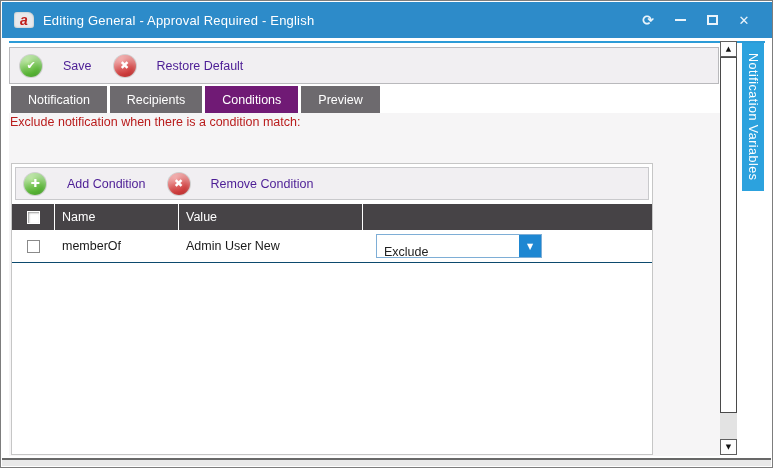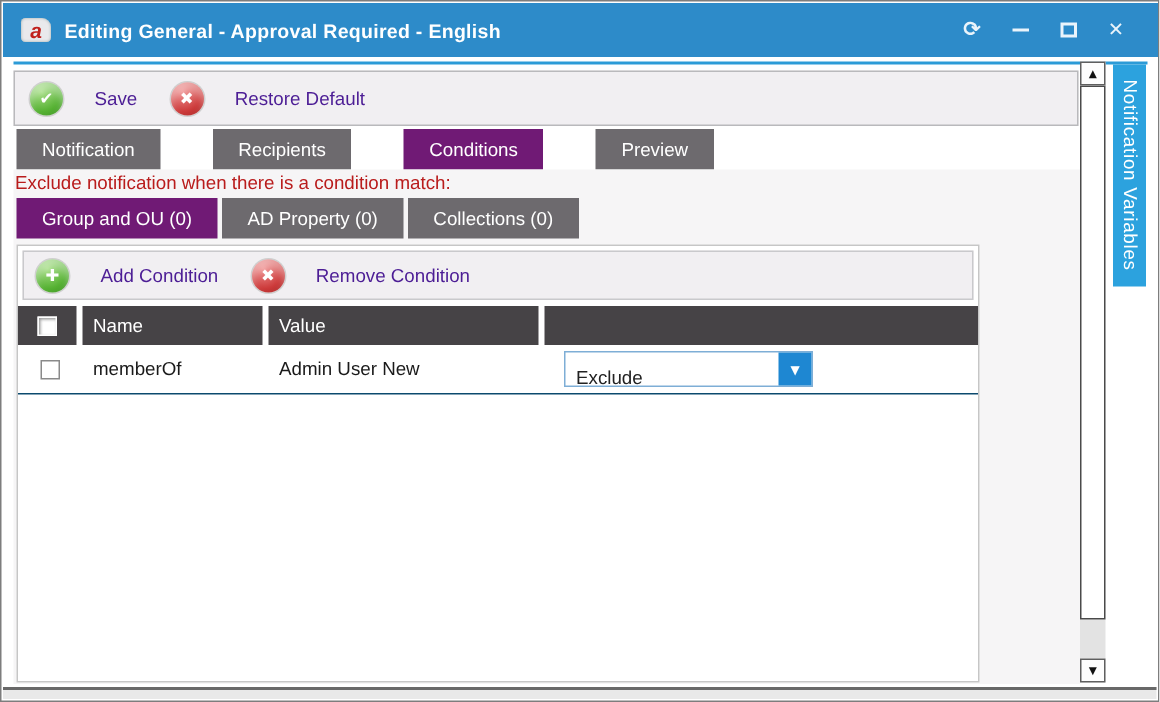--- a/index.html
+++ b/index.html
@@ -9,57 +9,57 @@
     border:1px solid #7d7d7d;overflow:hidden;
     font-family:"Liberation Sans",sans-serif;font-size:12.5px;color:#1a1a1a;
   }
   
   .titlebar{position:absolute;left:1px;top:1px;width:770px;height:36px;background:#2d8bc9;
     display:flex;align-items:center;padding:0 12px;}
   .app-icon{width:20px;height:16px;background:#e9e9ec;border-radius:3px 6px 3px 3px;
     display:flex;align-items:center;justify-content:center;margin-right:9px;
     box-shadow:inset 0 0 2px #9aa;position:relative;}
   .app-icon span{color:#c0201c;font-weight:bold;font-style:italic;font-size:14px;line-height:14px;}
-  .window-title{color:#fff;font-weight:bold;font-size:13px;letter-spacing:.2px;}
+  .window-title{color:#fff;font-weight:normal;font-size:13px;letter-spacing:.2px;}
   .win-controls{position:absolute;right:16px;top:0;height:36px;display:flex;align-items:center;gap:8px;}
   .win-btn{width:24px;height:24px;display:flex;align-items:center;justify-content:center;
     color:#eaf4fb;font-family:"DejaVu Sans",sans-serif;cursor:pointer;}
   .glyph{font-family:"DejaVu Sans",sans-serif;}
   .min-bar{width:11px;height:2px;background:#eaf4fb;}
   .max-box{width:11px;height:10px;border:2px solid #eaf4fb;}
   
   .accent{position:absolute;left:8px;top:40px;width:756px;height:2px;background:#2c9bd7;}
   
   .main-toolbar{position:absolute;left:8px;top:46px;width:710px;height:37px;background:#f1eff2;
     border:1px solid #b9b9bc;display:flex;align-items:center;padding:0 10px;gap:8px;}
   .icon-circle{width:22px;height:22px;border-radius:50%;display:flex;align-items:center;
     justify-content:center;color:#fff;font-size:11px;font-family:"DejaVu Sans",sans-serif;
     box-shadow:0 0 0 1px #cfcfcf, inset 0 5px 6px rgba(255,255,255,.45);}
   .icon-green{background:radial-gradient(circle at 35% 28%, #a6de85, #55b132 62%, #3a8f21);}
   .icon-red{background:radial-gradient(circle at 35% 28%, #ef9090, #cc3a3a 62%, #a32222);}
   .tool-label{color:#4c1d95;margin-right:14px;margin-left:13px;}
   .tool-btn{display:flex;align-items:center;gap:8px;cursor:pointer;}
   
-  .tabs{position:absolute;left:10px;top:85px;display:flex;gap:32px;}
+  .tabs{position:absolute;left:10px;top:85px;display:flex;}
   .tab{display:inline-flex;align-items:center;height:27px;padding:0 17px;background:#6d6a6e;
     color:#fff;margin-right:3px;cursor:pointer;white-space:nowrap;}
   .tab.active{background:#701a75;}
   .subtabs{position:absolute;left:10px;top:131px;display:flex;}
   
   .content-bg{position:absolute;left:8px;top:112px;width:711px;height:343px;background:#f6f5f6;}
   .note{position:absolute;left:9px;top:114px;color:#b91c1c;}
   
   .panel{position:absolute;left:10px;top:162px;width:642px;height:292px;background:#fff;
     border:1px solid #c6c6c6;}
   .inner-toolbar{position:absolute;left:3px;top:3px;width:634px;height:33px;background:#f1eff2;
     border:1px solid #c9c9cc;display:flex;align-items:center;padding:0 8px;gap:8px;}
   
   .thead{position:absolute;left:0;top:40px;width:640px;height:26px;background:#464346;
     display:flex;align-items:stretch;color:#fff;}
-  .th{display:flex;align-items:center;border-right:4px solid #ffffff;padding-left:7px;}
+  .th{display:flex;align-items:center;border-right:1px solid #ffffff;padding-left:7px;}
   .col-check{width:43px;justify-content:center;padding-left:0;}
   .col-name{width:124px;}
   .col-value{width:184px;}
   .col-enf{flex:1;border-right:none;padding-left:10px;}
   .checkbox{width:13px;height:13px;background:#fff;border:1px solid #8a8a8a;}
   .thead .checkbox{border:1px solid #fff;box-shadow:inset 1px 1px 2px #9a9a9a;}
   .trow{position:absolute;left:0;top:66px;width:640px;height:33px;background:#fff;
     display:flex;align-items:center;border-bottom:1px solid #0c4a6e;}
   .td{display:flex;align-items:center;padding-left:7px;}
   .td.col-check{justify-content:center;padding-left:0;}
@@ -141,31 +141,20 @@
       </div>
     <div class="tab">
         <span>Preview</span>
       </div>
   </div>
 
   <div class="content-bg"></div>
 
   <div class="note">Exclude notification when there is a condition match:</div>
 
-  <div class="subtabs">
-    <div class="tab active">
-        <span>Group and OU (0)</span>
-      </div>
-    <div class="tab">
-        <span>AD Property (0)</span>
-      </div>
-    <div class="tab">
-        <span>Collections (0)</span>
-      </div>
-  </div>
 
   <div class="panel">
 
     <div class="inner-toolbar">
       <div class="tool-btn">
         <span class="icon-circle icon-green">
             <span>✚</span>
           </span>
         <span class="tool-label">Add Condition</span>
       </div>

